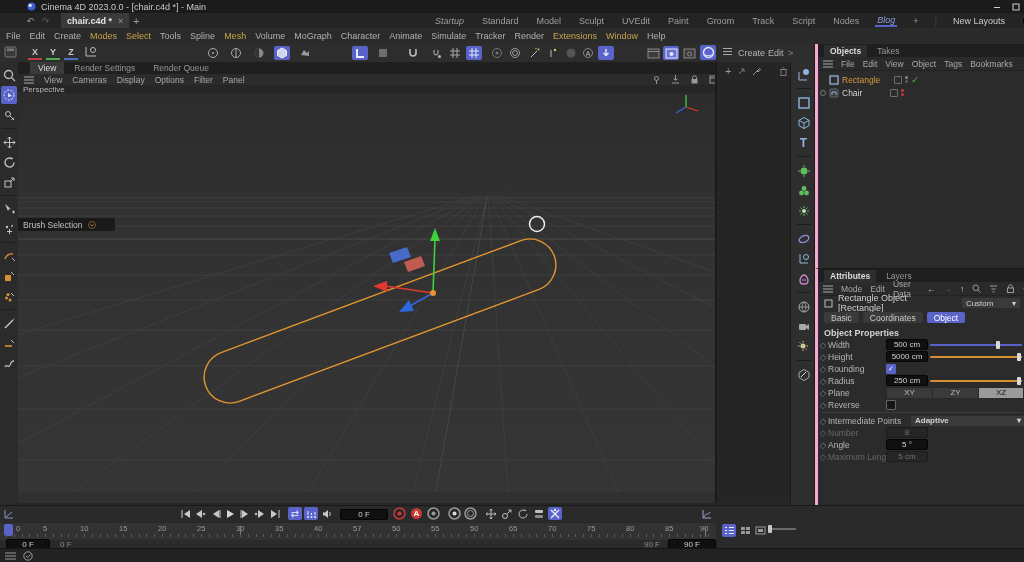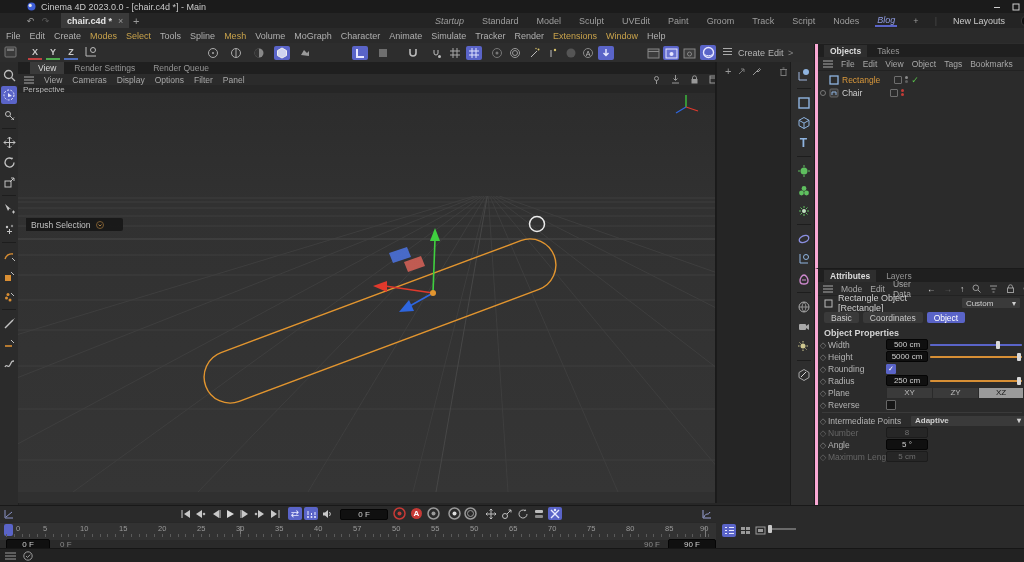--- a/index.html
+++ b/index.html
@@ -35,21 +35,21 @@
   .tsep{width:14px;height:1px;background:#1d1d1d;margin:2px 0;}
   
   #viewport{left:18px;top:62px;width:698px;height:441px;background:#303030;}
   #vtabs{left:0;top:0;width:698px;height:12px;background:#1f1f1f;gap:2px;}
   .vtab{padding:0 8px;height:12px;display:flex;align-items:center;color:#969696;font-size:8.5px;}
   .vtab.active{background:#3a3a3a;color:#dcdcdc;}
   #vmenu{left:0;top:12px;width:698px;height:11px;background:#2b2b2b;gap:10px;padding-left:6px;border-bottom:1px solid #1f1f1f;}
   #vmenu span{color:#a8a8a8;font-size:8.5px;}
   #vheader{left:0;top:23px;width:698px;height:8px;background:#262626;}
   #vcanvas{left:0;top:31px;}
-  .hud{left:8px;top:156px;width:92px;height:13px;background:rgba(22,22,22,.88);display:flex;align-items:center;gap:5px;padding-left:5px;color:#c2c2c2;font-size:8.5px;border-radius:0 2px 2px 0;}
+  .hud{left:0;top:156px;width:92px;height:13px;background:rgba(22,22,22,.88);display:flex;align-items:center;gap:5px;padding-left:5px;color:#c2c2c2;font-size:8.5px;border-radius:0 2px 2px 0;}
   #vfooter{left:0;top:430px;width:698px;height:11px;background:#232323;display:flex;align-items:center;justify-content:space-between;padding:0 6px;box-sizing:border-box;color:#9f9f9f;font-size:8px;}
   .persp{position:absolute;left:5px;top:0;font-size:8px;color:#b8b8b8;}
   .defcam{position:absolute;left:0;right:0;top:0;text-align:center;font-size:8px;color:#b8b8b8;margin-top:28px;}
   
   #dockstrip{left:716px;top:62px;width:74px;height:441px;background:#252525;border-left:1px solid #1b1b1b;}
   #palette{left:790px;top:62px;width:25px;height:441px;background:#2e2e2e;border-left:1px solid #1b1b1b;display:flex;flex-direction:column;align-items:center;padding-top:4px;gap:3px;}
   #palette .ico{width:18px;height:17px;}
   
   .panel{background:#2b2b2b;border-left:3px solid #f9a8d4;}
   #objpanel{left:815px;top:44px;width:209px;height:224px;}

